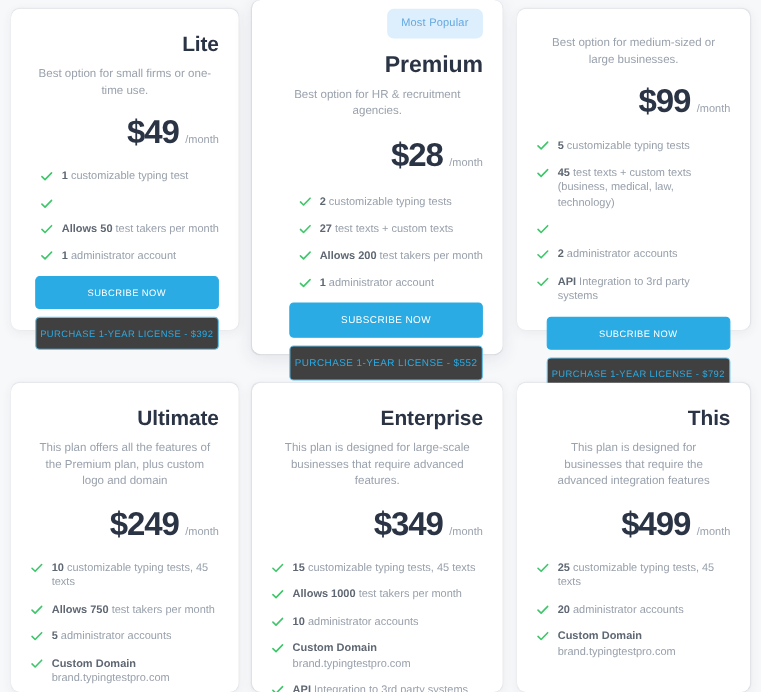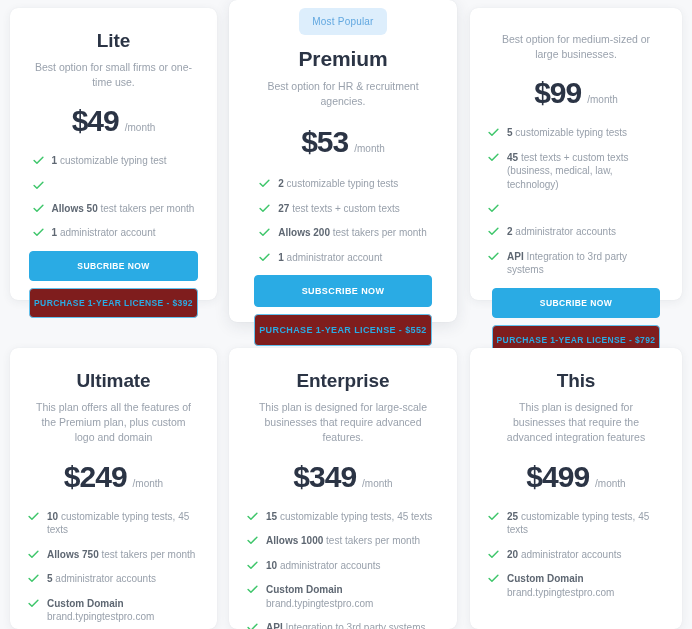--- a/index.html
+++ b/index.html
@@ -20,21 +20,21 @@
   }
 
   
   .card {
     position: absolute;
     background: #ffffff;
     border-radius: 8px;
     box-shadow: 0 2px 10px rgba(40,50,70,0.07), 0 0 1px rgba(40,50,70,0.10);
     display: flex;
     flex-direction: column;
-    align-items: center;
+    align-items: flex-end;
     padding: 16px 18px 14px 18px;
   }
 
   .card.featured {
     box-shadow: 0 4px 16px rgba(40,50,70,0.10), 0 0 1px rgba(40,50,70,0.12);
   }
 
   
   .card-lite      { left: 10px;  top: 8px;  width: 207px; height: 292px; }
   .card-standard  { left: 229px; top: 0px;  width: 228px; height: 322px; padding-top: 8px; }
@@ -120,36 +120,36 @@
   .feature-text { flex: 1 1 auto; }
   .feature-text b { color: #5e6772; font-weight: bold; }
 
   
   .actions { margin-top: auto; }
   .btn {
     display: block;
     width: 100%;
     text-align: center;
     font-size: 8.5px;
-    font-weight: bold;
+    font-weight: normal;
     letter-spacing: 0.4px;
     border-radius: 4px;
     padding: 9px 4px;
     cursor: pointer;
     user-select: none;
     white-space: nowrap;
   }
   .btn-subscribe {
     background: #2aabe4;
     color: #ffffff;
     border: 1px solid #2aabe4;
     margin-bottom: 7px;
   }
   .btn-license {
-    background: #7f1d1d;
+    background: #404040;
     color: #2aabe4;
     border: 1px solid #62c2ed;
   }
   .card-standard .btn { font-size: 9px; padding: 10px 4px; }
 </style>
 </head>
 <body>
 
 <div class="pricing-page">
 
@@ -199,21 +199,21 @@
     </div>
   </div>
 
   <div class="card card-standard featured">
     <div class="badge-row">
       <span class="badge">Most Popular</span>
     </div>
     <div class="plan-name">Premium</div>
     <div class="plan-desc">Best option for HR &amp; recruitment agencies.</div>
     <div class="price-row">
-      <span class="price-amount">$53</span>
+      <span class="price-amount">$28</span>
       <span class="price-period">/month</span>
     </div>
     <ul class="features">
         <li class="feature">
           <span class="check-icon">
             <svg width="11" height="11" viewBox="0 0 12 12" fill="none" aria-hidden="true">
               <path d="M1.2 6.1 L4.3 9.1 L10.8 2.4" stroke="#3fc66b" stroke-width="1.6" stroke-linecap="round" stroke-linejoin="round"></path>
             </svg>
           </span>
           <span class="feature-text"><b>2</b> customizable typing tests</span>

